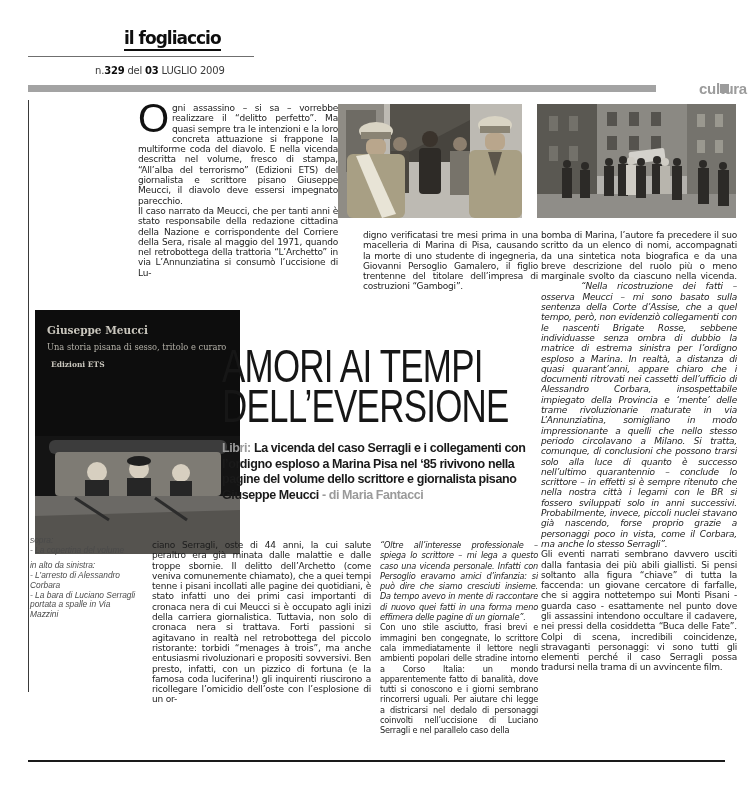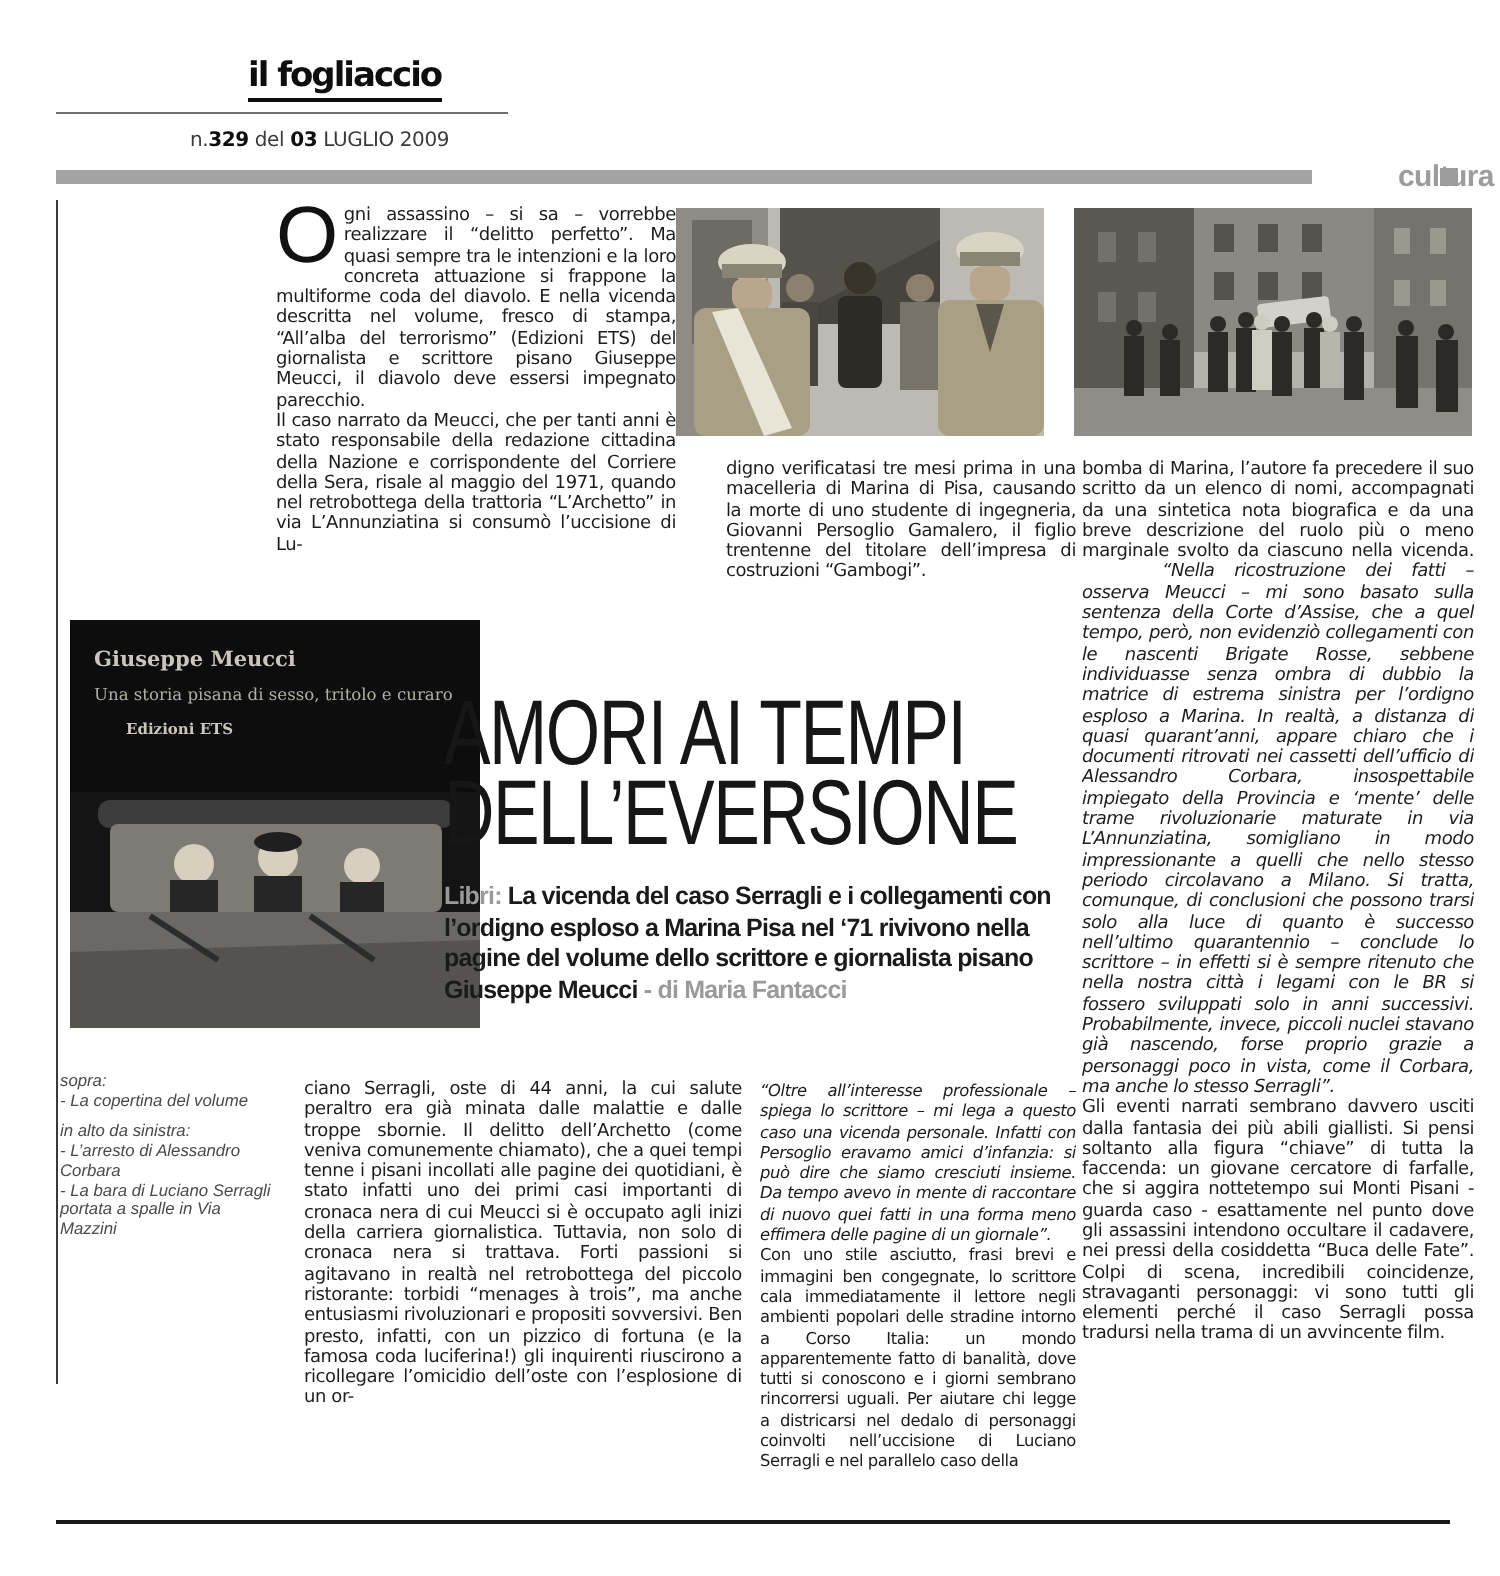--- a/index.html
+++ b/index.html
@@ -43,21 +43,21 @@
 
   
   .cover{background:#0d0d0d;}
   .cover .author{font-family:"DejaVu Serif",serif;font-weight:bold;font-size:10.5px;color:#c9c6bd;
                  padding:14px 0 0 12px;}
   .cover .title{font-family:"DejaVu Sans",sans-serif;font-weight:bold;font-size:13px;color:#f2d63c;
                 padding:8px 0 0 12px;letter-spacing:-0.3px;}
   .cover .subtitle{font-family:"DejaVu Serif",serif;font-size:8.3px;color:#b3b0a7;
                    padding:6px 0 0 12px;}
   .cover .publisher{font-family:"DejaVu Serif",serif;font-weight:bold;font-size:7.5px;color:#c9c6bd;
-                    padding:8px 0 0 28px;}
+                    padding:8px 0 0 16px;}
   .coverphoto{position:absolute;left:0;bottom:0;}
 
   
   .caption{font-family:"Liberation Sans",sans-serif;font-style:italic;font-size:8.4px;
            line-height:9.9px;color:#4a4a4a;}
   .caption div{margin:0;}
   .caption div:nth-child(3){margin-top:5px;}
 
   .photo{display:block;}
 </style>
@@ -160,21 +160,21 @@
 
   <div class="abs body-text" id="col2top" style="left:363px;top:230px;width:175px;height:78px;">
     <p>digno verificatasi tre mesi prima in una macelleria di Marina di Pisa, causando la morte di uno studente di ingegneria, Giovanni Persoglio Gamalero, il figlio trentenne del titolare dell’impresa di costruzioni “Gambogi”.</p>
   </div>
 
   <div class="abs body-text" id="col4" style="left:541px;top:230px;width:196px;height:531px;">
     <p><span>bomba di Marina, l’autore fa precedere il suo scritto da un elenco di nomi, accompagnati da una sintetica nota biografica e da una breve descrizione del ruolo più o meno marginale svolto da ciascuno nella vicenda. </span><span class="q">“Nella ricostruzione dei fatti – osserva Meucci – mi sono basato sulla sentenza della Corte d’Assise, che a quel tempo, però, non evidenziò collegamenti con le nascenti Brigate Rosse, sebbene individuasse senza ombra di dubbio la matrice di estrema sinistra per l’ordigno esploso a Marina. In realtà, a distanza di quasi quarant’anni, appare chiaro che i documenti ritrovati nei cassetti dell’ufficio di Alessandro Corbara, insospettabile impiegato della Provincia e ‘mente’ delle trame rivoluzionarie maturate in via L’Annunziatina, somigliano in modo impressionante a quelli che nello stesso periodo circolavano a Milano. Si tratta, comunque, di conclusioni che possono trarsi solo alla luce di quanto è successo nell’ultimo quarantennio – conclude lo scrittore – in effetti si è sempre ritenuto che nella nostra città i legami con le BR si fossero sviluppati solo in anni successivi. Probabilmente, invece, piccoli nuclei stavano già nascendo, forse proprio grazie a personaggi poco in vista, come il Corbara, ma anche lo stesso Serragli”.</span></p>
     <p>Gli eventi narrati sembrano davvero usciti dalla fantasia dei più abili giallisti. Si pensi soltanto alla figura “chiave” di tutta la faccenda: un giovane cercatore di farfalle, che si aggira nottetempo sui Monti Pisani - guarda caso - esattamente nel punto dove gli assassini intendono occultare il cadavere, nei pressi della cosiddetta “Buca delle Fate”. Colpi di scena, incredibili coincidenze, stravaganti personaggi: vi sono tutti gli elementi perché il caso Serragli possa tradursi nella trama di un avvincente film.</p>
   </div>
 
-  <div class="abs cover" style="left:35px;top:310px;width:205px;height:204px;">
+  <div class="abs cover" style="left:35px;top:310px;width:205px;height:244px;">
     <div class="author">Giuseppe Meucci</div>
     <div class="subtitle">Una storia pisana di sesso, tritolo e curaro</div>
     <div class="publisher">Edizioni ETS</div>
     <svg class="coverphoto" width="205" height="118" viewBox="0 0 205 118">
       <rect width="205" height="118" fill="#141414"></rect>
       <rect x="14" y="4" width="178" height="14" rx="6" fill="#3c3c3c"></rect>
       <rect x="20" y="16" width="166" height="44" rx="4" fill="#7e7b74"></rect>
       <circle cx="62" cy="36" r="10" fill="#d7cfc0"></circle>
         <rect x="50" y="44" width="24" height="16" fill="#262626"></rect>
       <circle cx="104" cy="33" r="10" fill="#d7cfc0"></circle>
@@ -188,21 +188,21 @@
       <line x1="120" y1="62" x2="152" y2="84" stroke="#2c2c2c" stroke-width="3"></line>
     </svg>
   </div>
 
   <div class="abs" style="left:222px;top:346px;">
     <div class="headline">AMORI AI TEMPI</div>
     <div class="headline">DELL’EVERSIONE</div>
   </div>
 
   <div class="abs standfirst" style="left:222px;top:441px;width:316px;">
-    <span class="gray">Libri:</span><span> La vicenda del caso Serragli e i collegamenti con l’ordigno esploso a Marina Pisa nel ‘71 rivivono nella pagine del volume dello scrittore e giornalista pisano Giuseppe Meucci </span><span class="gray">- di Maria Fantacci</span>
+    <span class="gray">Libri:</span><span> La vicenda del caso Serragli e i collegamenti con l’ordigno esploso a Marina Pisa nel ‘85 rivivono nella pagine del volume dello scrittore e giornalista pisano Giuseppe Meucci </span><span class="gray">- di Maria Fantacci</span>
   </div>
 
   <div class="abs caption" style="left:30px;top:536px;width:108px;">
       <div>sopra:</div>
       <div>- La copertina del volume</div>
       <div>in alto da sinistra:</div>
       <div>- L’arresto di Alessandro Corbara</div>
       <div>- La bara di Luciano Serragli portata a spalle in Via Mazzini</div>
     </div>
 

